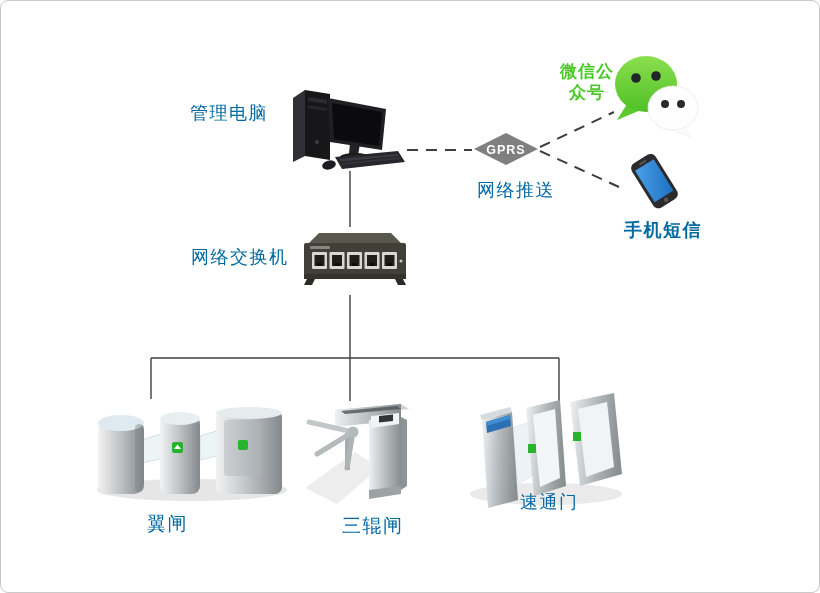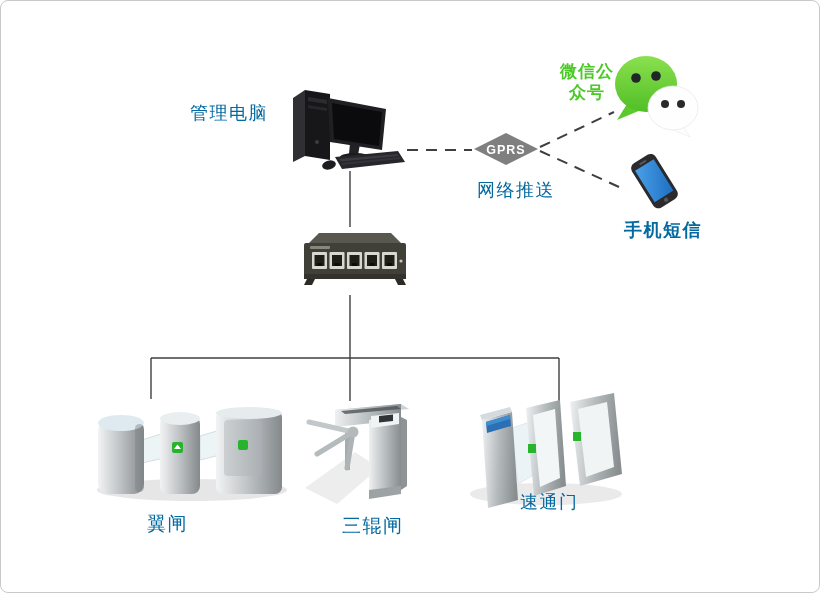--- a/index.html
+++ b/index.html
@@ -197,20 +197,21 @@
     <polygon points="18,34 42,27 42.4,31 18.4,38" fill="#3f8ed2"></polygon>
     <polygon points="58,20 92,12 98,98 66,108" fill="url(#mt3)"></polygon>
     <polygon points="65,27 87,21 92,90 72,99" fill="#f3f6f7"></polygon>
     <rect x="60" y="56" width="8" height="9" fill="#28b42c"></rect>
     <polygon points="102,14 146,5 154,86 112,98" fill="url(#mt3)"></polygon>
     <polygon points="110,21 139,14 146,79 118,89" fill="#f1f4f5"></polygon>
     <rect x="105" y="44" width="8" height="9" fill="#28b42c"></rect>
   </svg>
 
   <div class="lbl lbl-pc">管理电脑</div>
+  <div class="lbl lbl-switch">网络交换机</div>
   <div class="lbl lbl-push">网络推送</div>
   <div class="lbl-green">
     <span>微信公</span>
     <span>众号</span>
   </div>
   <div class="lbl lbl-sms">手机短信</div>
   <div class="lbl lbl-flap">翼闸</div>
   <div class="lbl lbl-tripod">三辊闸</div>
   <div class="lbl lbl-speed">速通门</div>
 </div>

